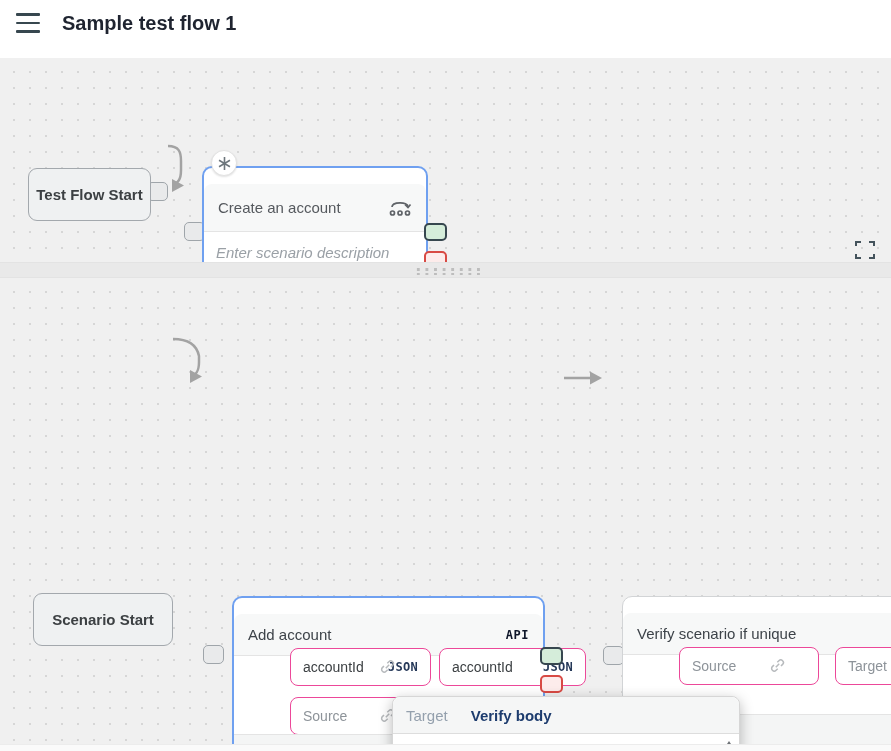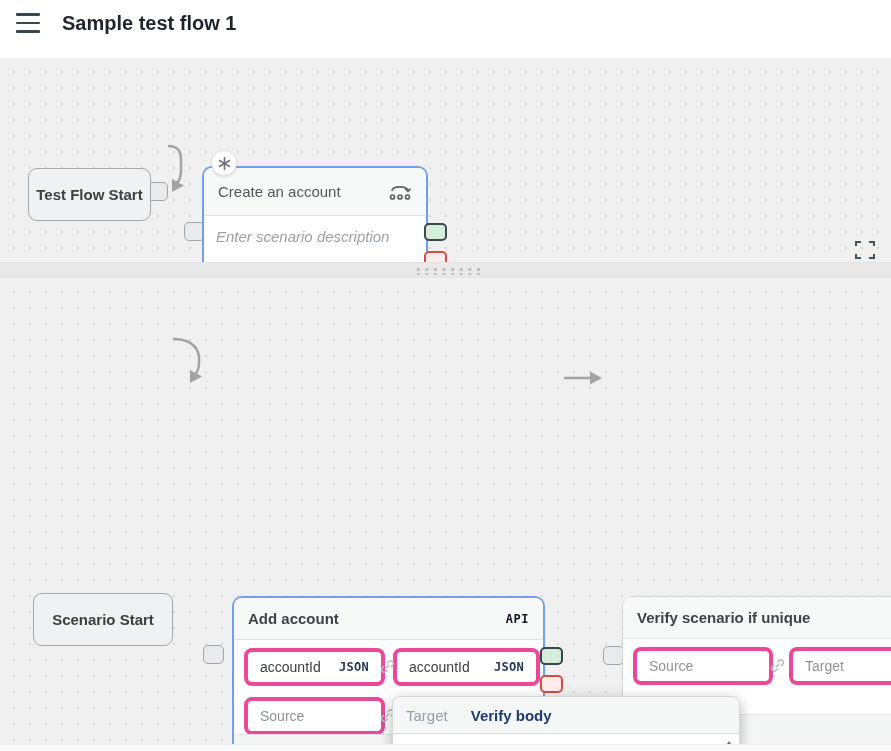--- a/index.html
+++ b/index.html
@@ -33,30 +33,30 @@
   
   .start-node { position:absolute; background:#eff1f2; border:1.5px solid #a3a8ad; border-radius:9px;
     display:flex; align-items:center; justify-content:center; font-size:15px; font-weight:700; color:#3c4043; z-index:3; cursor:pointer; }
   .handle { position:absolute; width:21px; height:19px; background:#e9eaeb; border:1.5px solid #9fa5aa; border-radius:5px; z-index:2; cursor:crosshair; }
   .handle.out-success { background:#d5edda; border:2px solid #37474f; width:23px; height:18px; z-index:4; }
   .handle.out-error   { background:#fdeceb; border:2px solid #d84a44; width:23px; height:18px; z-index:4; }
 
   .flow-node { position:absolute; background:#fff; border:2px solid #6fa0f0; border-radius:10px; z-index:3; }
   .flow-node.gray { border:1.5px solid #d2d4d6; }
   .node-header { display:flex; align-items:center; padding:12px 14px; background:#f7f8f8;
-    border-bottom:1px solid #e4e4e4; border-radius:8px 8px 0 0; }
-  .node-title { font-size:15px; font-weight:700; color:#3d4349; }
+    border-bottom:1px solid #e4e4e4; border-radius:8px 8px 0 0;margin-top:16px; }
+  .node-title { font-size:15px; font-weight:400; color:#3d4349; }
   .node-title.light { font-weight:400; color:#55595e; }
   .api-badge { margin-left:auto; font-family:"DejaVu Sans Mono", monospace; font-size:12px; font-weight:700; color:#0f172a; letter-spacing:.5px; }
   .node-desc { padding:12px 12px; font-size:15px; font-style:italic; color:#9aa0a6; }
   .assert-strip { position:absolute; left:0; right:0; bottom:0; background:#f4f5f5; border-top:1px solid #e4e4e4;
     border-radius:0 0 8px 8px; display:flex; align-items:center; padding:0 14px; font-size:15px; font-weight:700; color:#3d4349; }
 
-  .field { position:absolute; height:38px; background:#fff; border:4px solid #ec4899; border-radius:8px;
-    display:flex; align-items:center; padding:0 12px; font-size:14px; color:#3c4043; cursor:text; }
+  .field { position:absolute; height:38px; background:#fff; border:1px solid #ec4899; border-radius:8px;
+    display:flex; align-items:center; padding:0 12px; font-size:14px; color:#3c4043; cursor:text;margin-left:46px; }
   .field .ph { color:#8d9399; }
   .json-tag { margin-left:auto; font-family:"DejaVu Sans Mono", monospace; font-size:12px; font-weight:700; color:#253858; letter-spacing:.3px; }
   .link-ico { position:absolute; z-index:4; }
 
   .badge-circle { position:absolute; width:26px; height:26px; border-radius:50%; background:#fff;
     border:1px solid #e2e2e2; box-shadow:0 1px 2px rgba(0,0,0,.12); display:flex; align-items:center; justify-content:center; z-index:5; }
 
   .fs-btn { position:absolute; width:22px; height:20px; z-index:5; cursor:pointer; }
 
   

